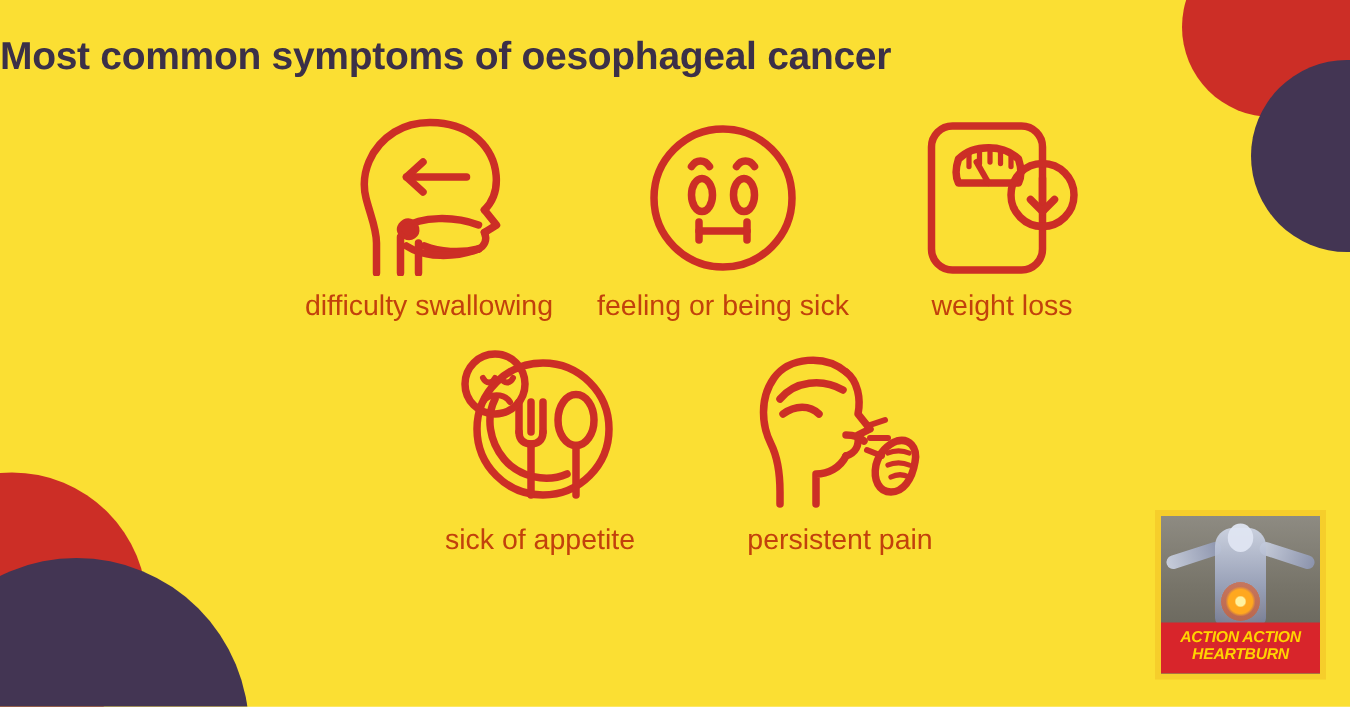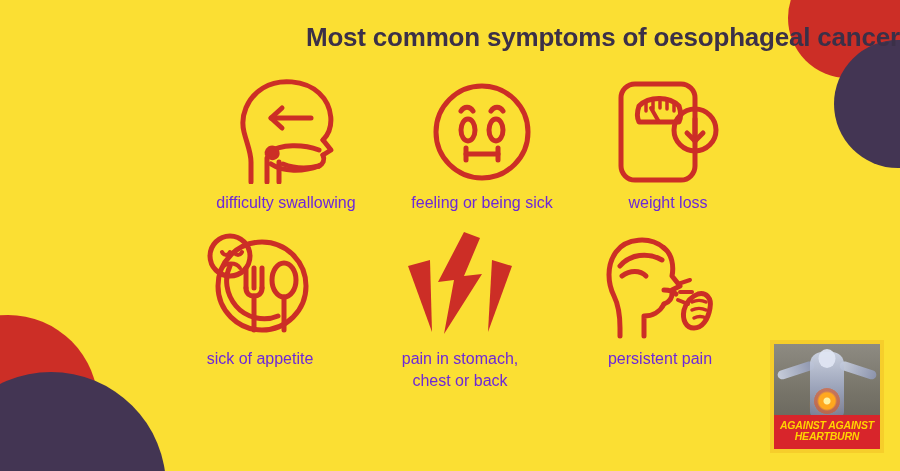--- a/index.html
+++ b/index.html
@@ -43,21 +43,21 @@
     width: 230px; height: 230px;
     left: -64px; top: 372px;
     background: #433553;
   }
   
   .title {
     position: absolute;
     top: 22px;
     left: 0;
     width: 900px;
-    text-align: right;
+    text-align: left;
     font-size: 26px;
     font-weight: bold;
     color: #3B3048;
     letter-spacing: -0.2px;
   }
   
   .row {
     position: absolute;
     display: flex;
     justify-content: center;
@@ -72,22 +72,22 @@
     align-items: center;
   }
   .icon-wrap {
     display: flex;
     align-items: flex-end;
     justify-content: center;
   }
   .label {
     margin-top: 8px;
     text-align: center;
-    font-size: 16px;
-    color: #6d28d9;
+    font-size: 19px;
+    color: #c2410c;
     line-height: 1.35;
     white-space: pre-line;
   }
   .r1-1 { width: 196px; }
   .r1-2 { width: 196px; }
   .r1-3 { width: 176px; }
   .r1-4 { width: 196px; }
   .r2-1 { width: 200px; }
   .r2-2 { width: 200px; }
   .r2-3 { width: 200px; }
@@ -290,34 +290,20 @@
 
           <circle cx="28" cy="26" r="20"></circle>
           <path d="M20 22 C22 26 26 26 28 22" stroke-width="4"></path>
           <path d="M32 22 C34 26 38 26 40 22" stroke-width="4"></path>
           <path d="M20 38 C24 32 34 32 38 38" stroke-width="4"></path>
         </svg>
       </div>
       <div class="label">sick of appetite</div>
     </div>
 
-    <div class="symptom r2-2">
-      <div class="icon-wrap icon-h2">
-        <svg width="116" height="110" viewBox="0 0 116 110" fill="#CC2E26">
-
-          <path d="M62 2 L36 52 L52 50 L42 104 L80 44 L62 46 L78 8 Z"></path>
-
-          <path d="M6 36 L28 30 L30 102 Z"></path>
-
-          <path d="M110 36 L90 30 L86 102 Z"></path>
-        </svg>
-      </div>
-      <div class="label">pain in stomach,
-chest or back</div>
-    </div>
 
     <div class="symptom r2-3">
       <div class="icon-wrap icon-h2">
         <svg width="120" height="108" viewBox="0 0 120 108" fill="none" stroke="#CC2E26" stroke-width="5" stroke-linecap="round" stroke-linejoin="round">
 
           <path d="M64 16 C50 4 26 6 16 20 C6 34 8 52 14 64 C18 72 20 82 20 96 L20 104"></path>
           <path d="M64 16 C72 22 74 34 72 44 L80 54 L72 58 C73 66 70 70 64 72"></path>
 
           <path d="M64 72 C60 80 52 84 44 84 L44 104"></path>
 
@@ -343,19 +329,19 @@
 
   <div class="logo">
     <div class="logo-inner">
       <div class="logo-xray"></div>
       <div class="logo-arm left"></div>
       <div class="logo-arm right"></div>
       <div class="logo-body"></div>
       <div class="logo-head"></div>
       <div class="logo-glow"></div>
       <div class="logo-banner">
-        <span>AGAINST AGAINST</span>
+        <span>ACTION ACTION</span>
         <span>HEARTBURN</span>
       </div>
     </div>
   </div>
 
 </div>
 
 </body></html>

